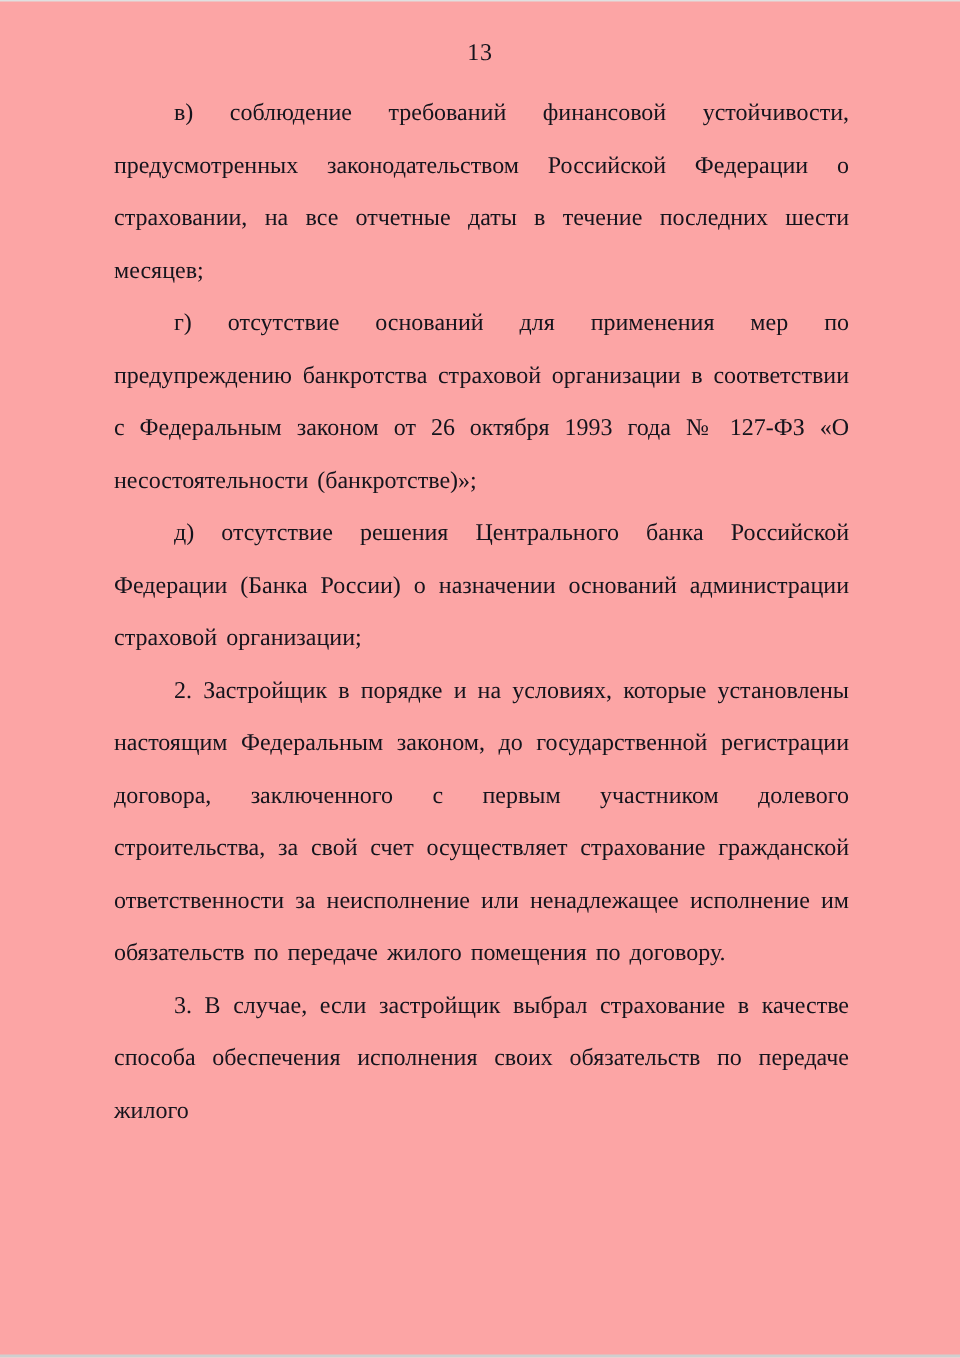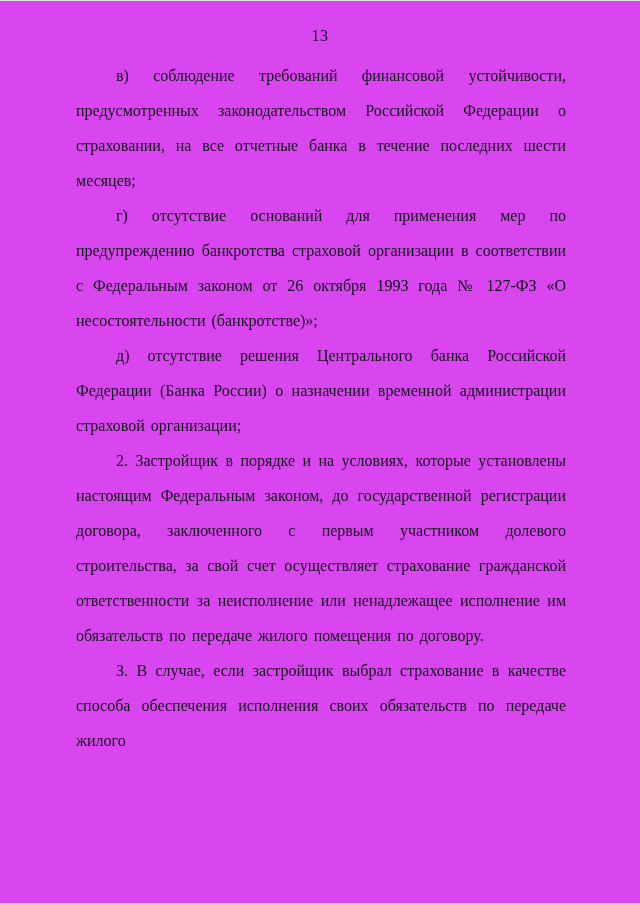--- a/index.html
+++ b/index.html
@@ -5,21 +5,21 @@
     html, body {
       margin: 0;
       padding: 0;
       background: #f4f4f4;
     }
     .page {
       position: relative;
       width: 640px;
       height: 905px;
       margin: 0 auto;
-      background: #d946ef;
+      background: #fca5a5;
       box-sizing: border-box;
       border-top: 1px solid #e0e0e0;
       border-bottom: 2px solid #cfcfcf;
       overflow: hidden;
       font-family: "Liberation Serif", "DejaVu Serif", serif;
       color: #14141c;
     }
     .page-number {
       text-align: center;
       padding-top: 27px;
@@ -39,19 +39,19 @@
       text-indent: 40px;
       word-spacing: 2px;
     }
   </style>
 </head>
 <body>
 
 <div class="page">
   <div class="page-number">13</div>
   <div class="content">
-    <p>в) соблюдение требований финансовой устойчивости, предусмотренных законодательством Российской Федерации о страховании, на все отчетные банка в течение последних шести месяцев;</p>
+    <p>в) соблюдение требований финансовой устойчивости, предусмотренных законодательством Российской Федерации о страховании, на все отчетные даты в течение последних шести месяцев;</p>
     <p>г) отсутствие оснований для применения мер по предупреждению банкротства страховой организации в соответствии с Федеральным законом от 26 октября 1993 года № 127-ФЗ «О несостоятельности (банкротстве)»;</p>
-    <p>д) отсутствие решения Центрального банка Российской Федерации (Банка России) о назначении временной администрации страховой организации;</p>
+    <p>д) отсутствие решения Центрального банка Российской Федерации (Банка России) о назначении оснований администрации страховой организации;</p>
     <p>2. Застройщик в порядке и на условиях, которые установлены настоящим Федеральным законом, до государственной регистрации договора, заключенного с первым участником долевого строительства, за свой счет осуществляет страхование гражданской ответственности за неисполнение или ненадлежащее исполнение им обязательств по передаче жилого помещения по договору.</p>
     <p>3. В случае, если застройщик выбрал страхование в качестве способа обеспечения исполнения своих обязательств по передаче жилого</p>
   </div>
 </div>
 
 </body></html>

